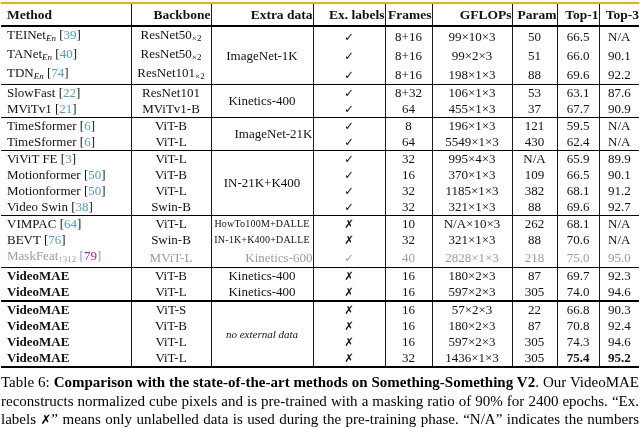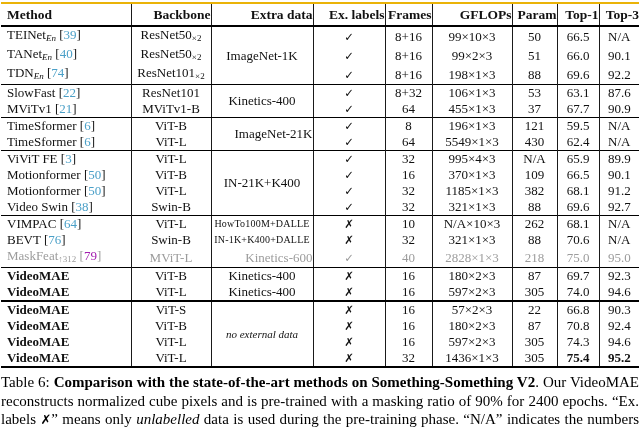--- a/index.html
+++ b/index.html
@@ -24,21 +24,21 @@
   .small-extra{font-size:10px;letter-spacing:.2px;}
   .italic-extra{font-style:italic;font-size:11px;}
   tr.gray-row td{color:#9c9c9c;}
   tr.gray-row .cite, td.gray-cell .cite{color:#a21caf;}
   td.gray-cell{color:#9c9c9c;}
   .mark{font-family:"DejaVu Sans",sans-serif;font-weight:bold;font-size:11.5px;}
   .emph{font-weight:bold;margin-left:41px;}
 
   .caption{margin:5px 0 0 0;font-size:15px;line-height:18.5px;text-align:justify;color:#000;}
   .caption .bold{font-weight:bold;font-family:Liberation Serif, serif;}
-  .caption .italic{font-style:italic;}
+  .caption .italic{}
   .caption .cross{font-family:"DejaVu Sans",sans-serif;font-weight:bold;font-size:13px;}
 </style>
 </head>
 <body>
 
 <div class="page">
   <table class="results">
     <colgroup>
       <col style="width:130px">
         <col style="width:80px">

